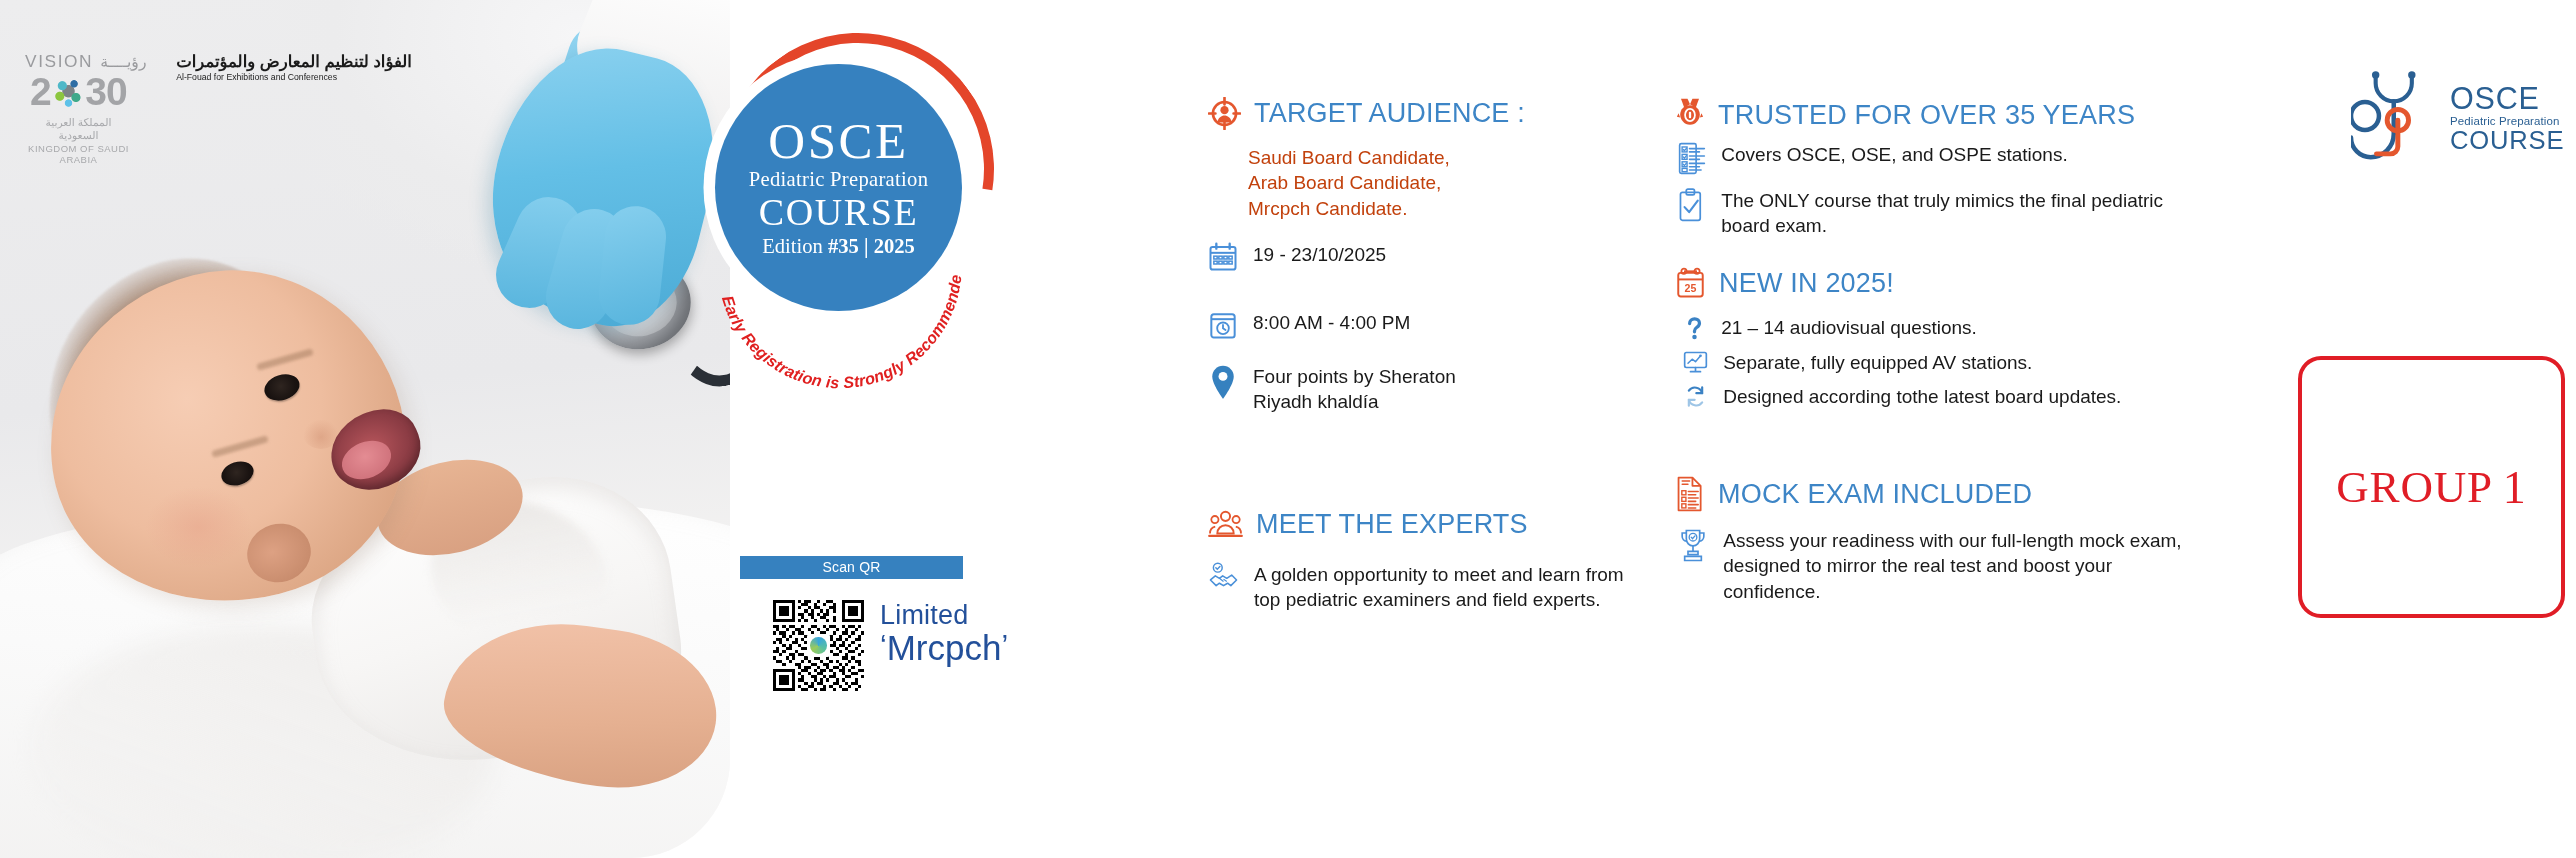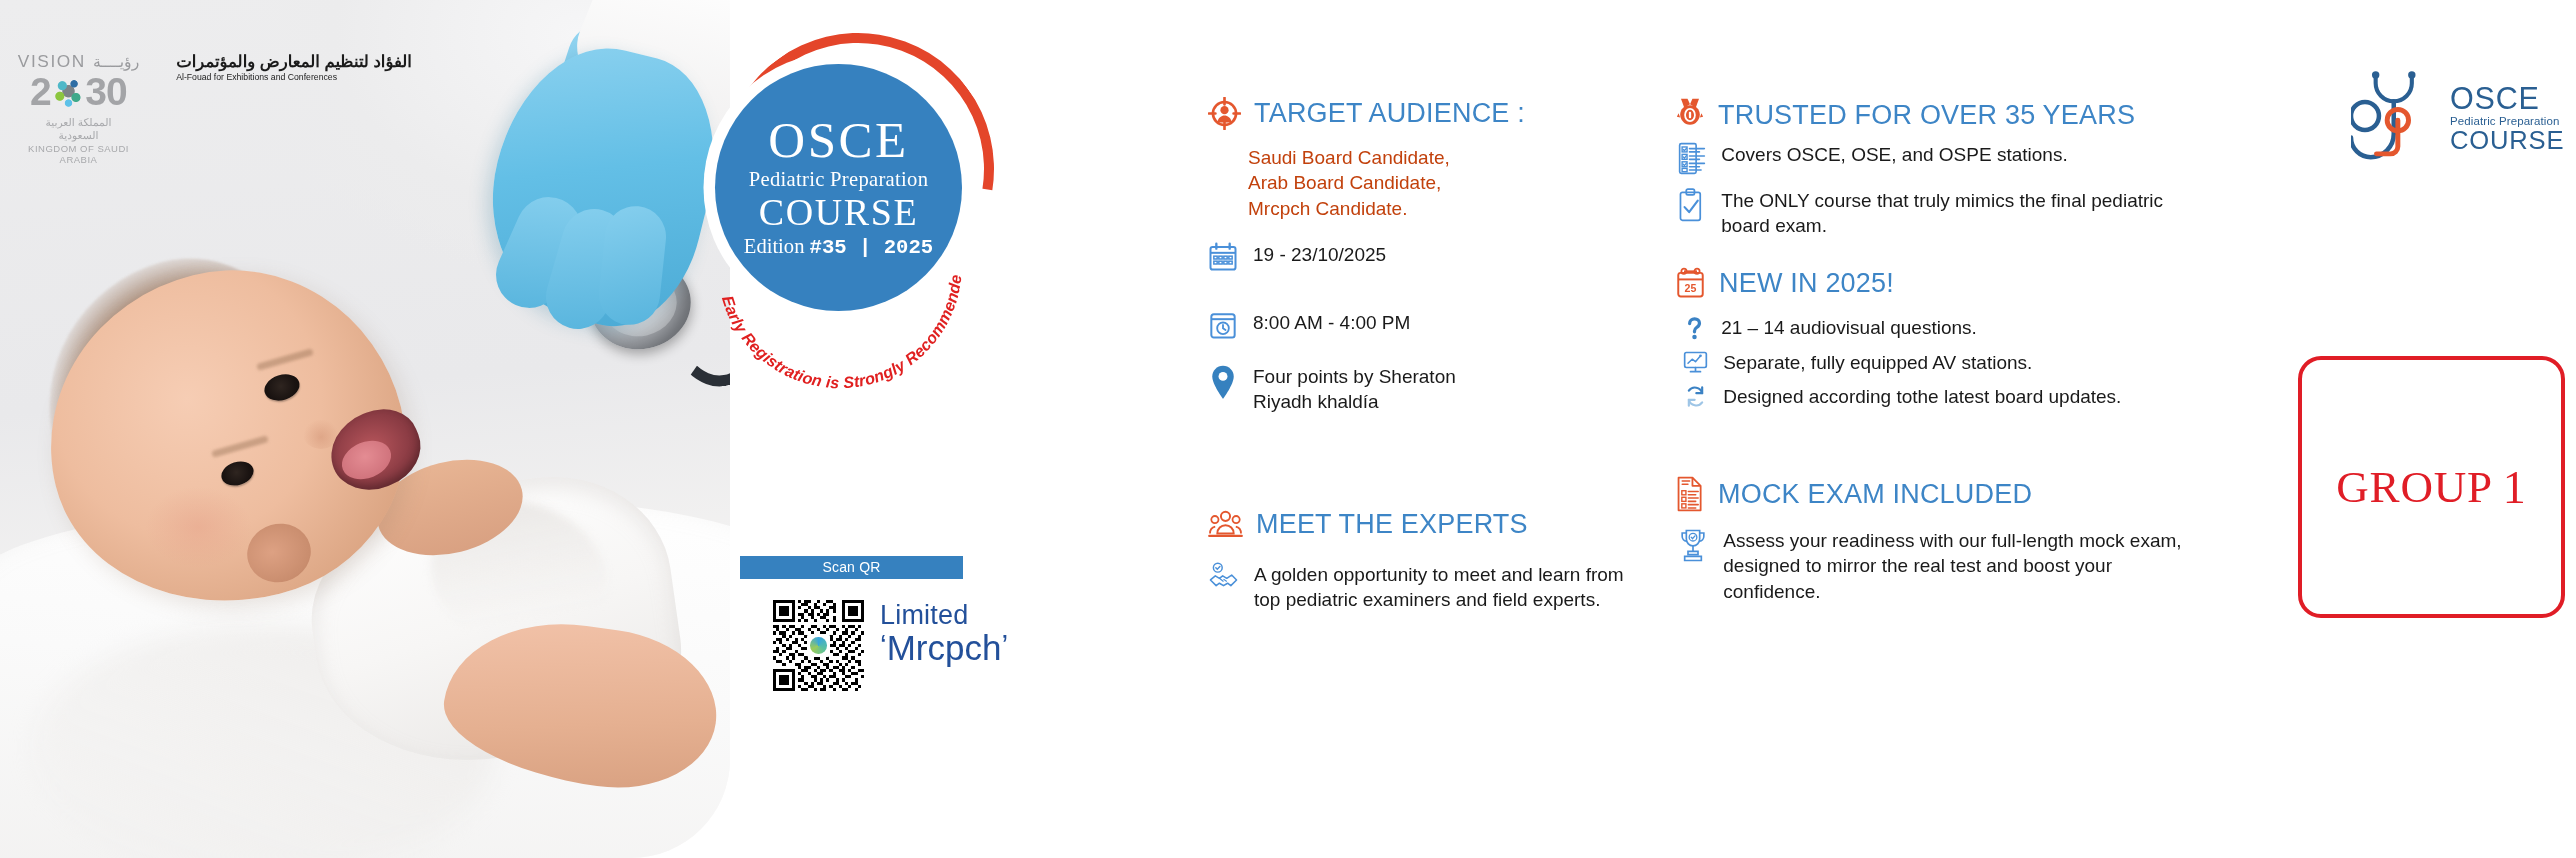--- a/index.html
+++ b/index.html
@@ -183,21 +183,21 @@
     background:#3681bf;
     color:#fff; text-align:center;
     display:flex; flex-direction:column; align-items:center; justify-content:center;
     font-family:"Liberation Serif", serif;
     box-shadow:0 0 0 11.5px #ffffff;
   }
   #osce-circle .l1{ font-size:51px; letter-spacing:2.5px; line-height:.98; }
   #osce-circle .l2{ font-size:20.6px; margin-top:1.6px; letter-spacing:0.3px; }
   #osce-circle .l3{ font-size:38px; letter-spacing:1.6px; line-height:1.02; margin-top:1.6px; }
   #osce-circle .l4{ font-size:20.6px; margin-top:3.3px; }
-  #osce-circle .l4 b{ font-weight:700;font-family:Liberation Mono, monospace; }
+  #osce-circle .l4 b{ font-weight:700; }
 
   #early-reg{
     position:absolute; left:-11.5px; top:170px; width:254px; height:254px;
     pointer-events:none;
   }
   #early-reg text{
     font-family:"Liberation Sans", sans-serif;
     font-size:19.5px; font-weight:700; font-style:italic;
     fill:#e02020; letter-spacing:.2px;
   }
@@ -279,21 +279,21 @@
 
   
   #tr-logo{ position:absolute; left:2351px; top:68px; width:206px; height:107px; }
   #tr-logo .words{ position:absolute; left:99px; top:15px; color:#2a5f92; }
   #tr-logo .w1{ font-size:30.5px; letter-spacing:0.8px; line-height:1; }
   #tr-logo .w2{ font-size:11.5px; letter-spacing:0.1px; margin-top:1.6px; }
   #tr-logo .w3{ font-size:25.6px; letter-spacing:0.8px; line-height:1; margin-top:0.8px; }
 
   
   #vision-logo{ position:absolute; left:25px; top:51px; width:107px; height:97px; text-align:center; }
-  #vision-logo .v-top{ display:flex; align-items:baseline; justify-content:center; gap:7px; }
+  #vision-logo .v-top{ display:flex; align-items:baseline; justify-content:flex-start; gap:7px; }
   #vision-logo .v-en{ color:#9a9b9e; font-size:17.3px; letter-spacing:1.6px; }
   #vision-logo .v-ar{ color:#9a9b9e; font-size:15.7px; }
   #vision-logo .v-num{ display:flex; align-items:center; justify-content:center; gap:1.6px; margin-top:-1.6px; }
   #vision-logo .v-2, #vision-logo .v-30{ color:#a3a4a7; font-size:39px; font-weight:700; letter-spacing:-0.8px; }
   #vision-logo .v-mid{
     width:31px; height:31px; border-radius:50%;
     background:
       radial-gradient(circle at 30% 28%, #4fb8c8 0 4.1px, transparent 5px),
       radial-gradient(circle at 68% 22%, #2e6da4 0 3.3px, transparent 4.1px),
       radial-gradient(circle at 22% 62%, #8cc63f 0 4.1px, transparent 5px),

